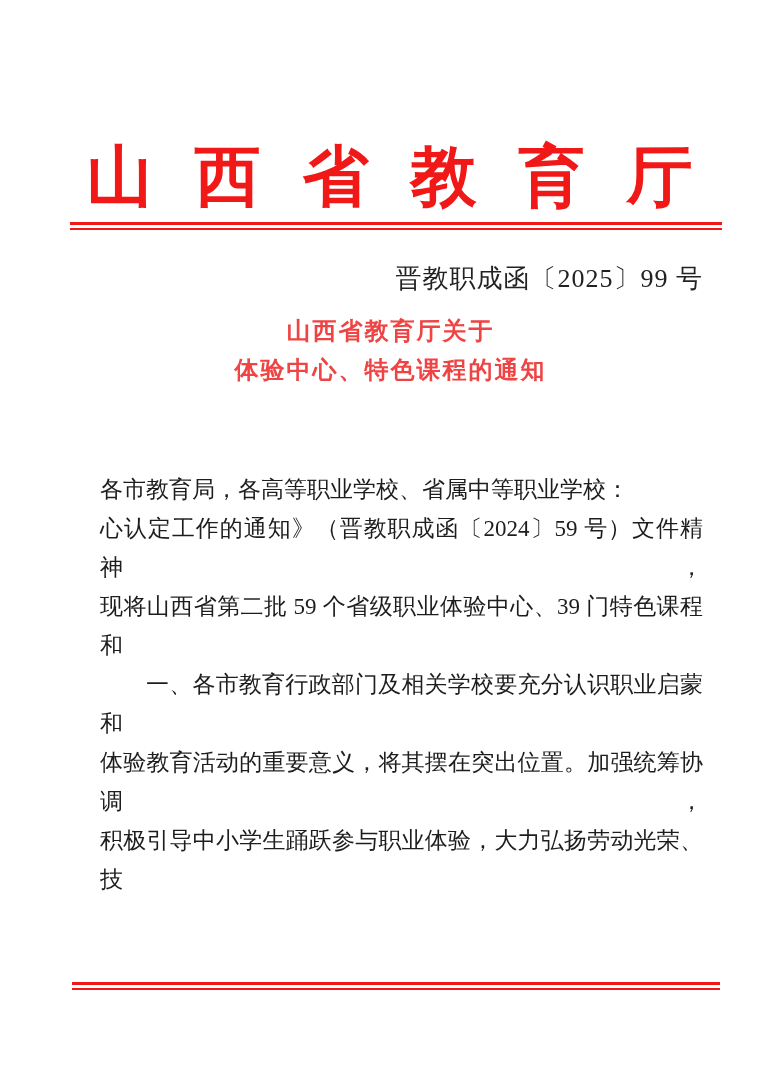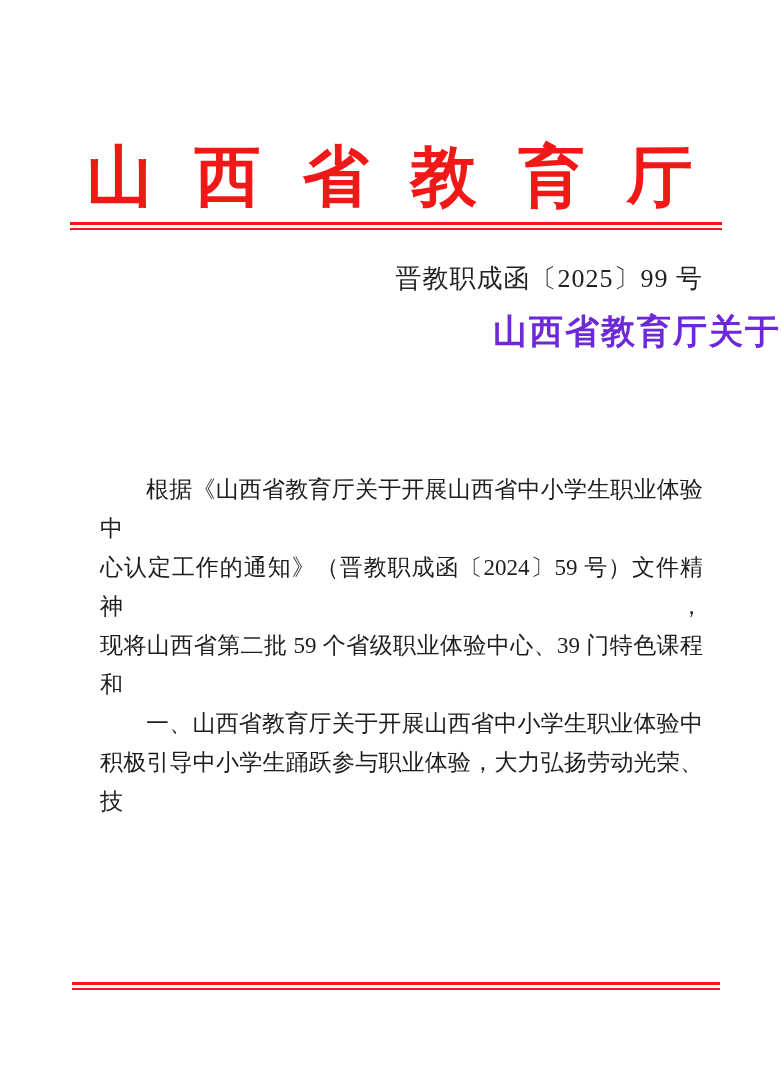--- a/index.html
+++ b/index.html
@@ -44,26 +44,26 @@
     font-size:26px;
     line-height:30px;
     letter-spacing:1px;
     color:#222;
     margin-top:37px;
   }
   
   .title{
     position:absolute;
     top:312px;left:0;right:0;
-    text-align:right;
-    font-size:34px;
+    text-align:center;
+    font-size:24px;
     font-weight:bold;
     line-height:39px;
     letter-spacing:2px;
-    color:#6d28d9;
+    color:#ef4444;
   }
   
   .body-text{
     position:absolute;
     top:470px;left:100px;width:603px;
     font-size:23px;
     line-height:39px;
     color:var(--ink);
   }
   .line{white-space:nowrap;}
@@ -80,26 +80,28 @@
 <div class="page">
 
   <div class="agency">山西省教育厅</div>
 
   <div class="rule-double rule-head"></div>
 
   <div class="doc-no">晋教职成函〔2025〕99 号</div>
 
   <div class="title">
     <div>山西省教育厅关于</div>
+    <div>体验中心、特色课程的通知</div>
   </div>
 
   <div class="body-text">
-    <div class="line indent fill">根据《山西省教育厅关于开展山西省中小学生职业体验中</div>
+    <div class="line">各市教育局，各高等职业学校、省属中等职业学校：</div>
     <div class="line fill">心认定工作的通知》（晋教职成函〔2024〕59 号）文件精神，</div>
     <div class="line fill">现将山西省第二批 59 个省级职业体验中心、39 门特色课程和</div>
-    <div class="line indent fill">一、山西省教育厅关于开展山西省中小学生职业体验中</div>
+    <div class="line indent fill">一、各市教育行政部门及相关学校要充分认识职业启蒙和</div>
+    <div class="line fill">体验教育活动的重要意义，将其摆在突出位置。加强统筹协调，</div>
     <div class="line fill">积极引导中小学生踊跃参与职业体验，大力弘扬劳动光荣、技</div>
 
   </div>
 
   <div class="rule-double rule-foot"></div>
 
 </div>
 
 </body></html>

